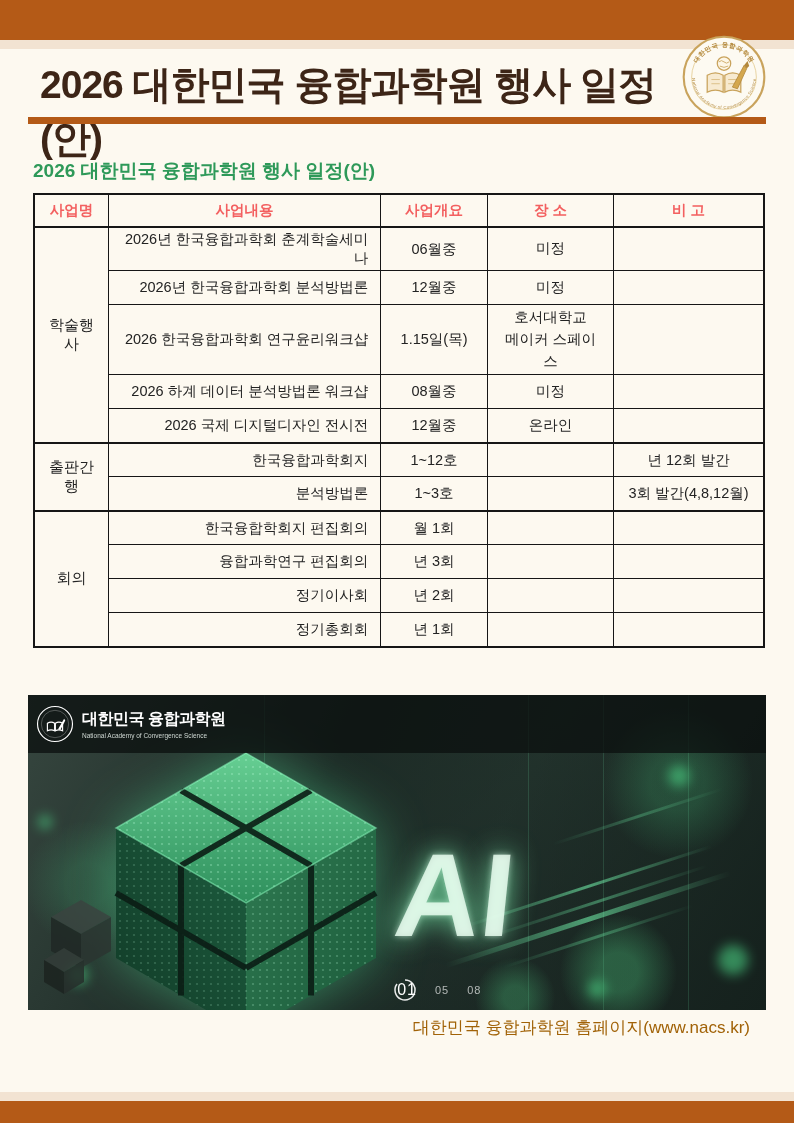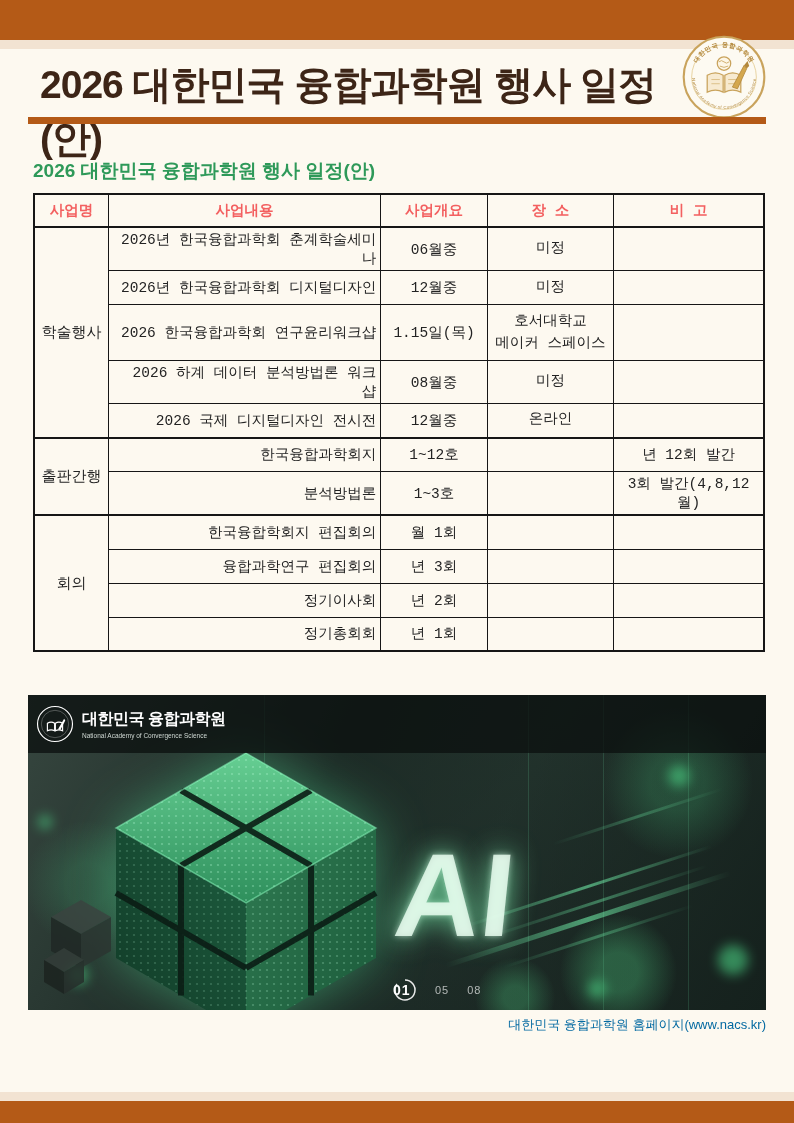--- a/index.html
+++ b/index.html
@@ -19,21 +19,21 @@
   .hr-orange { position:absolute; left:28px; top:117px; width:738px; height:7px; background:#b45a17; }
   .seal { position:absolute; left:682px; top:35px; width:84px; height:84px; }
 
   
   .section-heading { position:absolute; left:33px; top:158px; font-size:19px; font-weight:bold; color:#2e9959; }
 
   
   .sched { position:absolute; left:33px; top:193px; width:732px; border-collapse:collapse;
            border:2.5px solid #161616; table-layout:fixed; }
   .sched th, .sched td { border:1.5px solid #161616; font-size:14.5px; color:#232323;
-           text-align:center; vertical-align:middle; padding:2px 4px; background:#fdf9f0;font-family:Liberation Mono, monospace; }
+           text-align:center; vertical-align:middle; padding:2px 12px; background:#fdf9f0; }
   .sched th { height:33px; color:#f36060; font-weight:bold; border-bottom:2.5px solid #161616; }
   .sched td { height:34px; }
   .sched td.cell-content { text-align:right; padding-left:12px; }
   .sched td.cell-loc { white-space:pre-line; line-height:1.5; }
   .sched tr.gstart td { border-top:2.5px solid #161616; }
   .sched td.gname { font-size:15px;margin-left:32px; }
   .col-g { width:10.2%; } .col-c { width:37.3%; } .col-o { width:14.6%; } .col-l { width:17.3%; } .col-n { width:20.6%; }
   .row-tall td { height:56px; }
 
   
@@ -68,26 +68,26 @@
   .nav-logo { display:flex; align-items:center; margin-left:8px; }
   .nav-seal { width:38px; height:38px; }
   .nav-logo-text { margin-left:8px; }
   .nav-logo-title { font-size:16px; font-weight:bold; color:#ffffff; letter-spacing:-0.5px; }
   .nav-logo-sub { font-size:6.5px; color:#cfd8d3; margin-top:2px; }
   .nav-items { display:flex; flex:1; justify-content:space-between; margin:0 14px 0 36px; }
   .nav-item { font-size:12px; font-weight:bold; color:#ffffff; cursor:pointer; text-shadow:0 1px 2px rgba(0,0,0,.6); }
 
   .pager { position:absolute; left:50%; top:283px; transform:translateX(-4px); display:flex; align-items:center; gap:18px; z-index:5; }
   .pager .pg { font-size:11px; color:rgba(255,255,255,.65); letter-spacing:1px; }
-  .pager .current { position:relative; font-weight:bold; color:#ffffff; font-size:14px; width:24px; height:24px;
-                    display:flex; align-items:center; justify-content:flex-start; }
+  .pager .current { position:relative; font-weight:normal; color:#ffffff; font-size:16px; width:24px; height:24px;
+                    display:flex; align-items:center; justify-content:flex-end; }
   .pager .current svg { position:absolute; inset:0; }
 
   
-  .home-link { position:absolute; right:28px; top:1016px; font-size:13px; color:#0369a1; }
+  .home-link { position:absolute; right:44px; top:1016px; font-size:17px; color:#a16207; }
 
   
   .seal-arc { font-size:7.5px; font-weight:bold; fill:#b3883c; letter-spacing:1px; }
   .seal-arc-en { font-size:5.2px; fill:#b3883c; letter-spacing:.4px; }
 </style>
 </head>
 <body>
 
 <div class="page">
 
@@ -140,21 +140,21 @@
     </thead>
     <tbody>
       <tr class="gstart">
         <td class="gname" rowspan="5">학술행사</td>
         <td class="cell-content">2026년 한국융합과학회 춘계학술세미나</td>
         <td>06월중</td>
         <td class="cell-loc">미정</td>
         <td></td>
       </tr>
       <tr>
-        <td class="cell-content">2026년 한국융합과학회 디지털디자인</td>
+        <td class="cell-content">2026년 한국융합과학회 분석방법론</td>
         <td>12월중</td>
         <td class="cell-loc">미정</td>
         <td></td>
       </tr>
       <tr class="row-tall">
         <td class="cell-content">2026 한국융합과학회 연구윤리워크샵</td>
         <td>1.15일(목)</td>
         <td class="cell-loc">호서대학교
 메이커 스페이스</td>
         <td></td>

